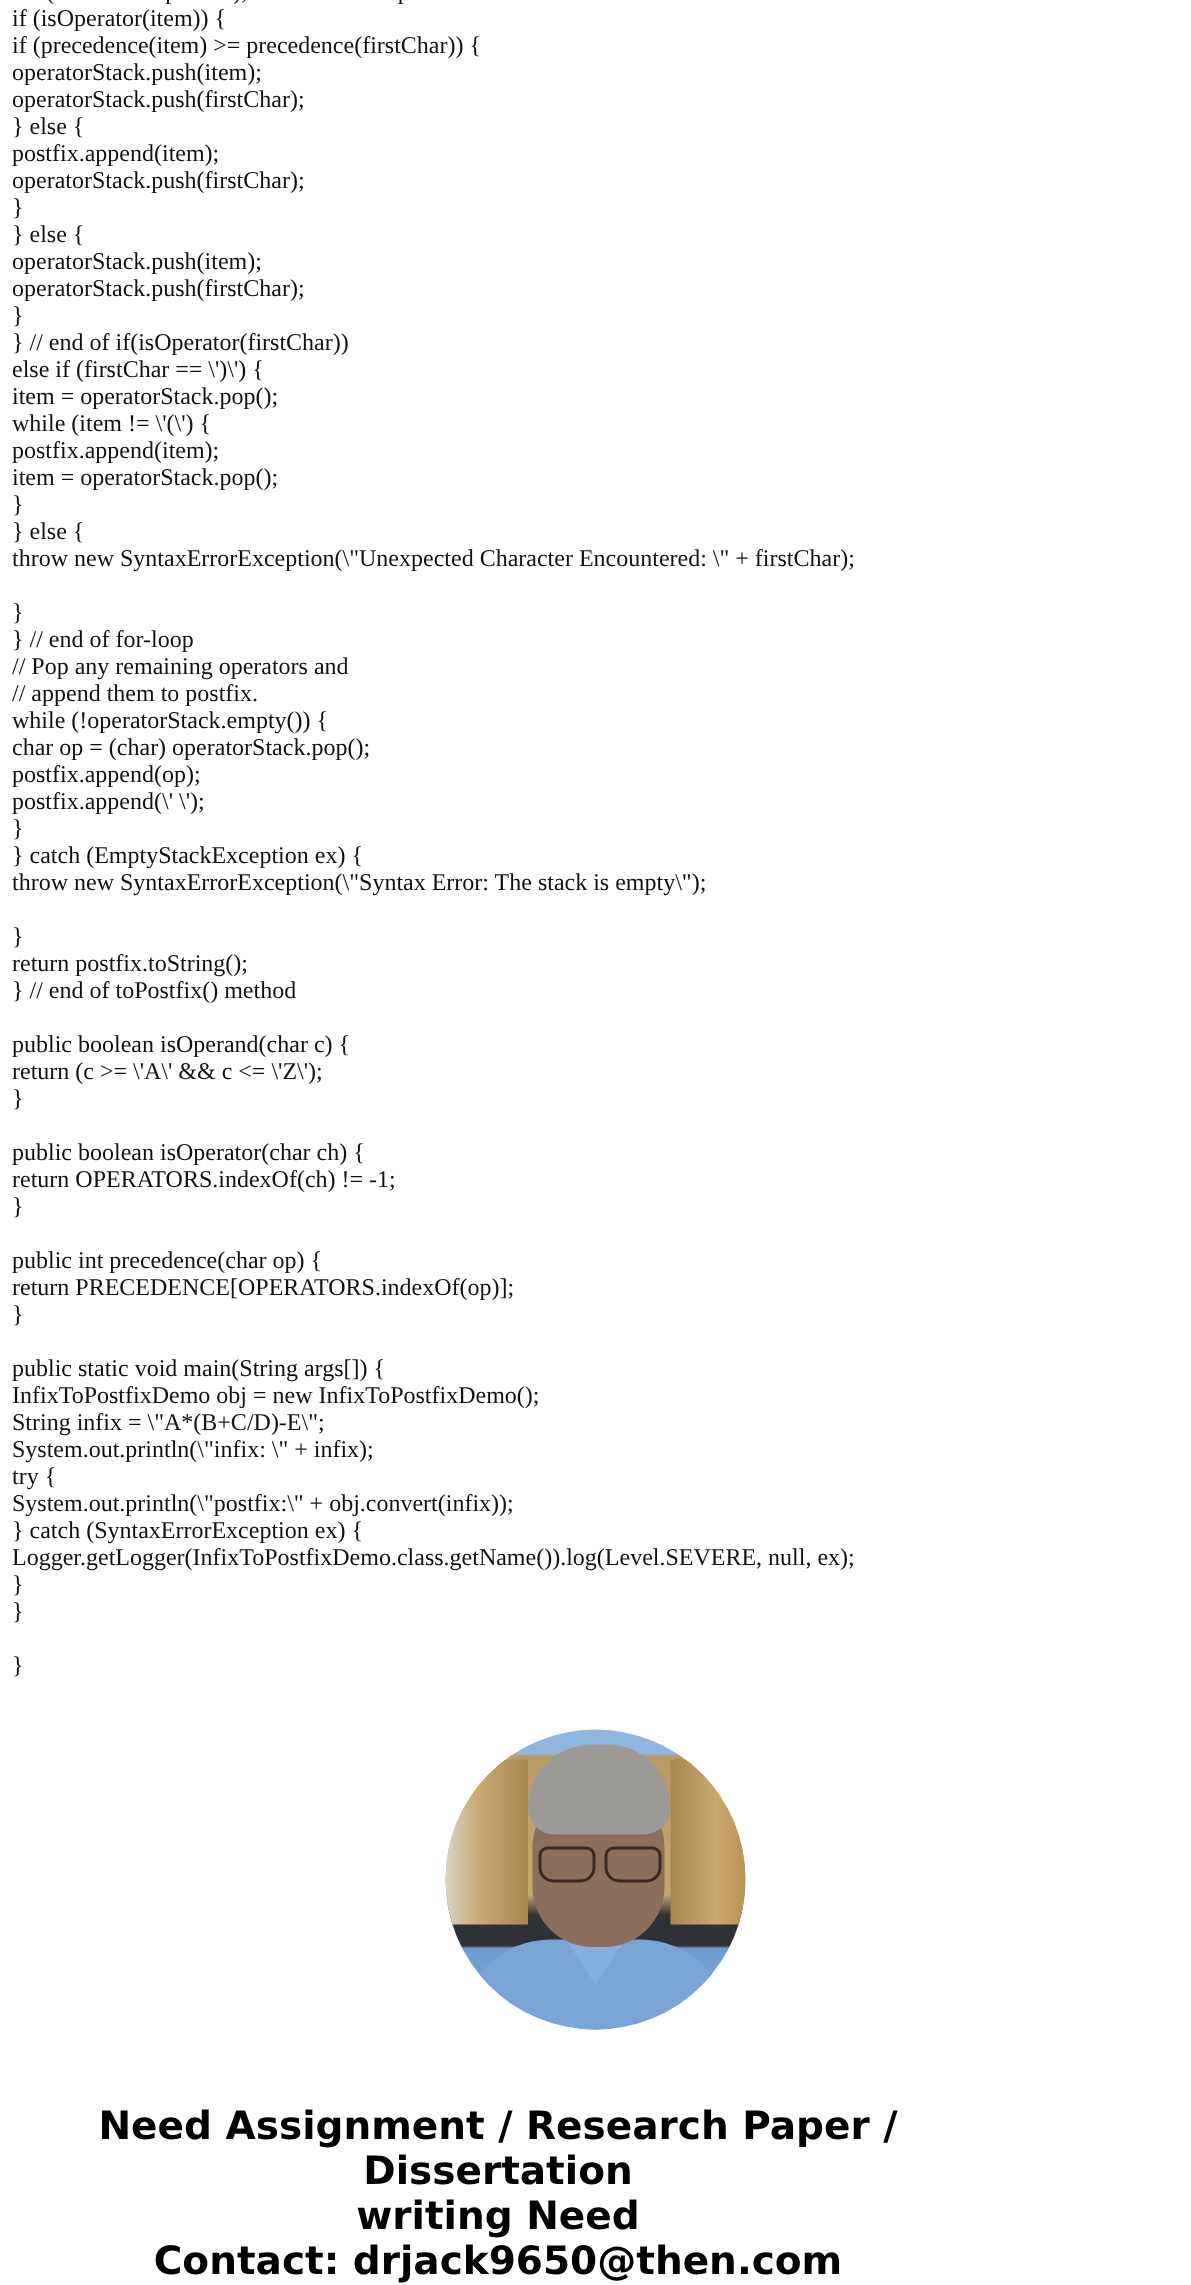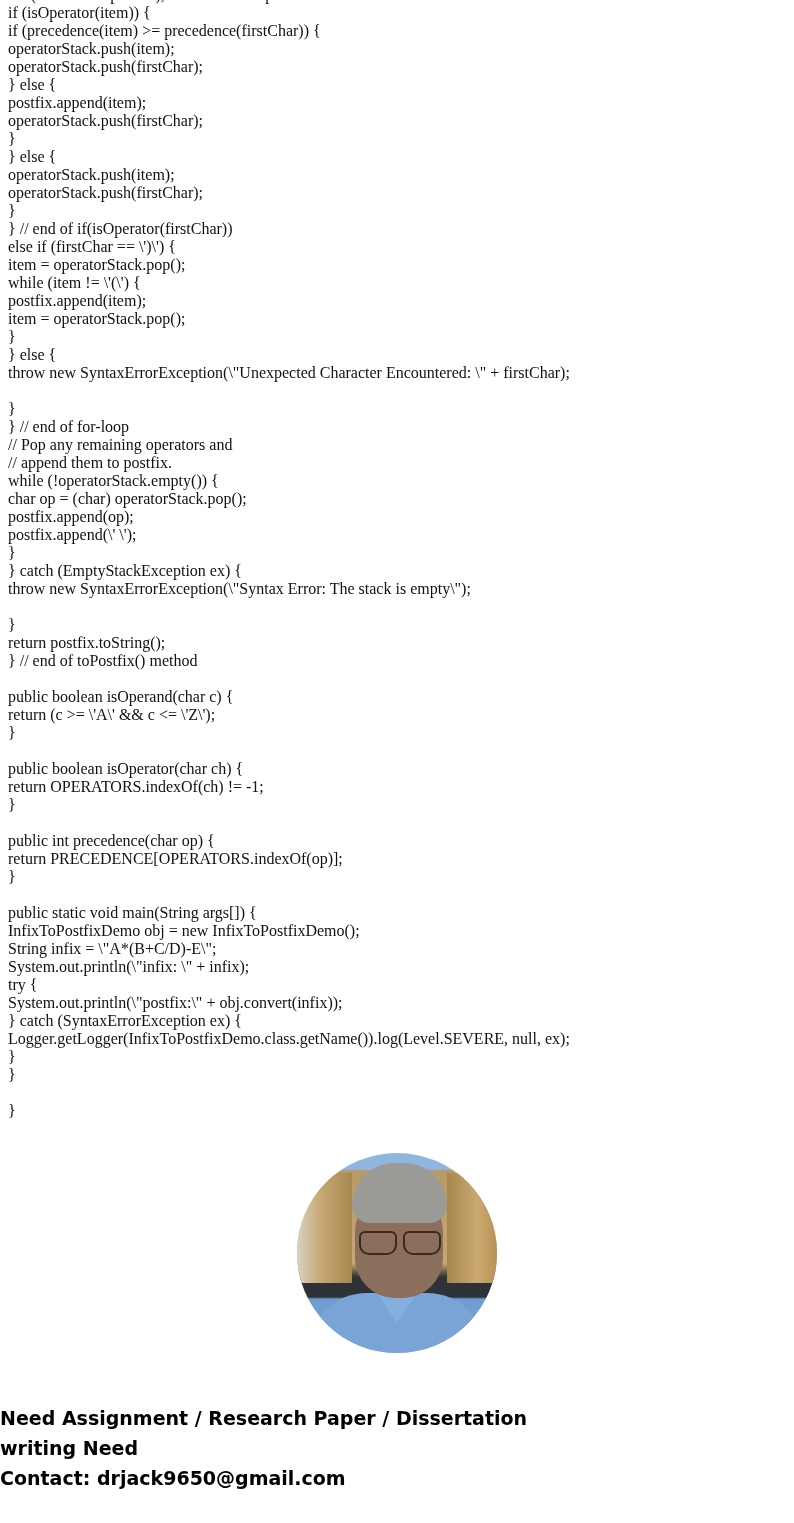--- a/index.html
+++ b/index.html
@@ -18,22 +18,22 @@
   .avatar .panel-l { position:absolute; left:0; top:20px; width:55px; height:110px; background: linear-gradient(90deg,#d9d3c6 0%, #c8aa74 40%, #a88650 100%); }
   .avatar .panel-r { position:absolute; right:0; top:20px; width:50px; height:110px; background: linear-gradient(90deg,#a88650 0%, #caa96f 60%, #b99359 100%); }
   .avatar .hair { position:absolute; left:55px; top:10px; width:95px; height:60px; border-radius:48px 48px 20px 20px; background:#9c9a96; }
   .avatar .face { position:absolute; left:58px; top:35px; width:88px; height:110px; border-radius:44px 44px 40px 40px; background:#8c6e5c; }
   .avatar .glasses-l { position:absolute; left:62px; top:78px; width:34px; height:20px; border:2px solid #3a2a22; border-radius:6px 6px 10px 10px; }
   .avatar .glasses-r { position:absolute; left:106px; top:78px; width:34px; height:20px; border:2px solid #3a2a22; border-radius:6px 6px 10px 10px; }
   .avatar .shirt { position:absolute; left:10px; top:140px; width:180px; height:80px; border-radius:60px 60px 0 0; background:#7aa3d6; }
   .avatar .collar { position:absolute; left:80px; top:140px; width:40px; height:30px; background:#86afe0; clip-path: polygon(0 0, 100% 0, 50% 100%); }
   .promo {
     position: absolute; left: 0; top: 1403px; width: 664px;
-    text-align: left; font-family: "DejaVu Sans", sans-serif; font-weight: bold;
-    font-size: 19px; line-height: 30px; color: #000000;
+    text-align: center; font-family: "DejaVu Sans", sans-serif; font-weight: bold;
+    font-size: 26px; line-height: 30px; color: #000000;
   }
   .promo span { display: block; }
 </style>
 </head>
 <body>
 
 <div class="code" id="code"><span class="ln">// if(item is an operator), then check the precedence of firstChar and item</span><span class="ln">if (isOperator(item)) {</span><span class="ln">if (precedence(item) &gt;= precedence(firstChar)) {</span><span class="ln">operatorStack.push(item);</span><span class="ln">operatorStack.push(firstChar);</span><span class="ln">} else {</span><span class="ln">postfix.append(item);</span><span class="ln">operatorStack.push(firstChar);</span><span class="ln">}</span><span class="ln">} else {</span><span class="ln">operatorStack.push(item);</span><span class="ln">operatorStack.push(firstChar);</span><span class="ln">}</span><span class="ln">} // end of if(isOperator(firstChar))</span><span class="ln">else if (firstChar == \')\') {</span><span class="ln">item = operatorStack.pop();</span><span class="ln">while (item != \'(\') {</span><span class="ln">postfix.append(item);</span><span class="ln">item = operatorStack.pop();</span><span class="ln">}</span><span class="ln">} else {</span><span class="ln">throw new SyntaxErrorException(\"Unexpected Character Encountered: \" + firstChar);</span><span class="ln"></span><span class="ln">}</span><span class="ln">} // end of for-loop</span><span class="ln">// Pop any remaining operators and</span><span class="ln">// append them to postfix.</span><span class="ln">while (!operatorStack.empty()) {</span><span class="ln">char op = (char) operatorStack.pop();</span><span class="ln">postfix.append(op);</span><span class="ln">postfix.append(\' \');</span><span class="ln">}</span><span class="ln">} catch (EmptyStackException ex) {</span><span class="ln">throw new SyntaxErrorException(\"Syntax Error: The stack is empty\");</span><span class="ln"></span><span class="ln">}</span><span class="ln">return postfix.toString();</span><span class="ln">} // end of toPostfix() method</span><span class="ln"></span><span class="ln">public boolean isOperand(char c) {</span><span class="ln">return (c &gt;= \'A\' &amp;&amp; c &lt;= \'Z\');</span><span class="ln">}</span><span class="ln"></span><span class="ln">public boolean isOperator(char ch) {</span><span class="ln">return OPERATORS.indexOf(ch) != -1;</span><span class="ln">}</span><span class="ln"></span><span class="ln">public int precedence(char op) {</span><span class="ln">return PRECEDENCE[OPERATORS.indexOf(op)];</span><span class="ln">}</span><span class="ln"></span><span class="ln">public static void main(String args[]) {</span><span class="ln">InfixToPostfixDemo obj = new InfixToPostfixDemo();</span><span class="ln">String infix = \"A*(B+C/D)-E\";</span><span class="ln">System.out.println(\"infix: \" + infix);</span><span class="ln">try {</span><span class="ln">System.out.println(\"postfix:\" + obj.convert(infix));</span><span class="ln">} catch (SyntaxErrorException ex) {</span><span class="ln">Logger.getLogger(InfixToPostfixDemo.class.getName()).log(Level.SEVERE, null, ex);</span><span class="ln">}</span><span class="ln">}</span><span class="ln"></span><span class="ln">}</span></div>
 
 <div class="avatar">
   <div class="panel-l"></div>
@@ -42,14 +42,14 @@
   <div class="collar"></div>
   <div class="face"></div>
   <div class="hair"></div>
   <div class="glasses-l"></div>
   <div class="glasses-r"></div>
 </div>
 
 <div class="promo">
   <span>Need Assignment / Research Paper / Dissertation</span>
   <span>writing Need</span>
-  <span>Contact: drjack9650@gmail.com</span>
+  <span>Contact: drjack9650@then.com</span>
 </div>
 
 </body></html>

